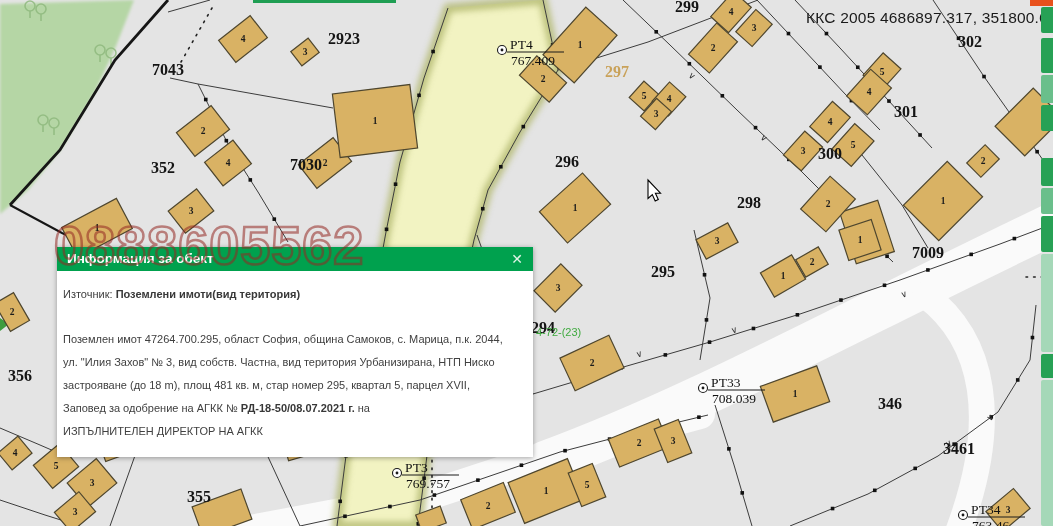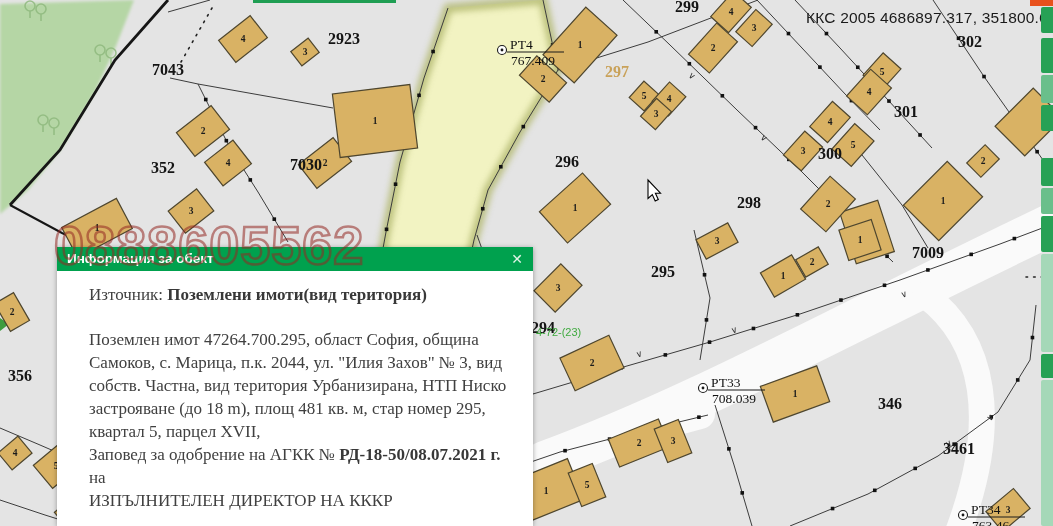--- a/index.html
+++ b/index.html
@@ -11,21 +11,21 @@
   #topstrip{position:absolute;left:253px;top:0;width:143px;height:3px;background:#1f9e53;z-index:6;}
   #orangestrip{position:absolute;left:1030px;top:0;width:23px;height:6px;background:#e8511c;z-index:7;}
   #controls{position:absolute;right:0;top:0;width:12px;height:526px;z-index:6;}
   .ctrlbtn{position:absolute;left:0;width:12px;border-radius:2px 0 0 2px;}
   #popup{position:absolute;left:57px;top:247px;width:476px;z-index:30;
          background:#fff;box-shadow:0 1px 5px rgba(0,0,0,.35);}
   #popup .hdr{background:#00a14e;color:#fff;height:24px;line-height:24px;
               font-size:13.5px;font-weight:bold;padding:0 10px;display:flex;
               justify-content:space-between;align-items:center;}
   #popup .hdr .x{font-weight:normal;font-size:14px;color:#e2f4e9;cursor:pointer;line-height:1;}
-  #popup .bod{padding:12px 15px 14px 32px;font-size:17px;color:#404040;line-height:23px;font-family:Liberation Serif, serif;}
+  #popup .bod{padding:12px 15px 14px 6px;font-size:11px;color:#404040;line-height:23px;}
   #popup .src{margin-bottom:22px;}
   #popup b{color:#383838;}
   #watermark{position:absolute;left:54px;top:214px;z-index:40;font-family:Liberation Sans, sans-serif;
              font-size:54px;font-weight:bold;letter-spacing:1px;color:rgba(0,0,0,0);
              -webkit-text-stroke:2.5px rgba(148,40,34,.55);pointer-events:none;white-space:nowrap;}
   text{user-select:none;}
 </style>
 </head>
 <body>
 
@@ -440,18 +440,18 @@
 
   <div id="popup">
     <div class="hdr">
       <span>Информация за обект</span>
       <span class="x">✕</span>
     </div>
     <div class="bod">
       <div class="src"><span>Източник: </span><b>Поземлени имоти(вид територия)</b></div>
       <div>Поземлен имот 47264.700.295, област София, община Самоков, с. Марица, п.к. 2044, ул. "Илия Захов" № 3, вид собств. Частна, вид територия Урбанизирана, НТП Ниско застрояване (до 18 m), площ 481 кв. м, стар номер 295, квартал 5, парцел XVII,</div>
       <div><span>Заповед за одобрение на АГКК № </span><b>РД-18-50/08.07.2021 г.</b><span> на</span></div>
-      <div>ИЗПЪЛНИТЕЛЕН ДИРЕКТОР НА КККР</div>
+      <div>ИЗПЪЛНИТЕЛЕН ДИРЕКТОР НА АГКК</div>
     </div>
   </div>
 
   <div id="watermark">0888605562</div>
 </div>
 
 </body></html>

